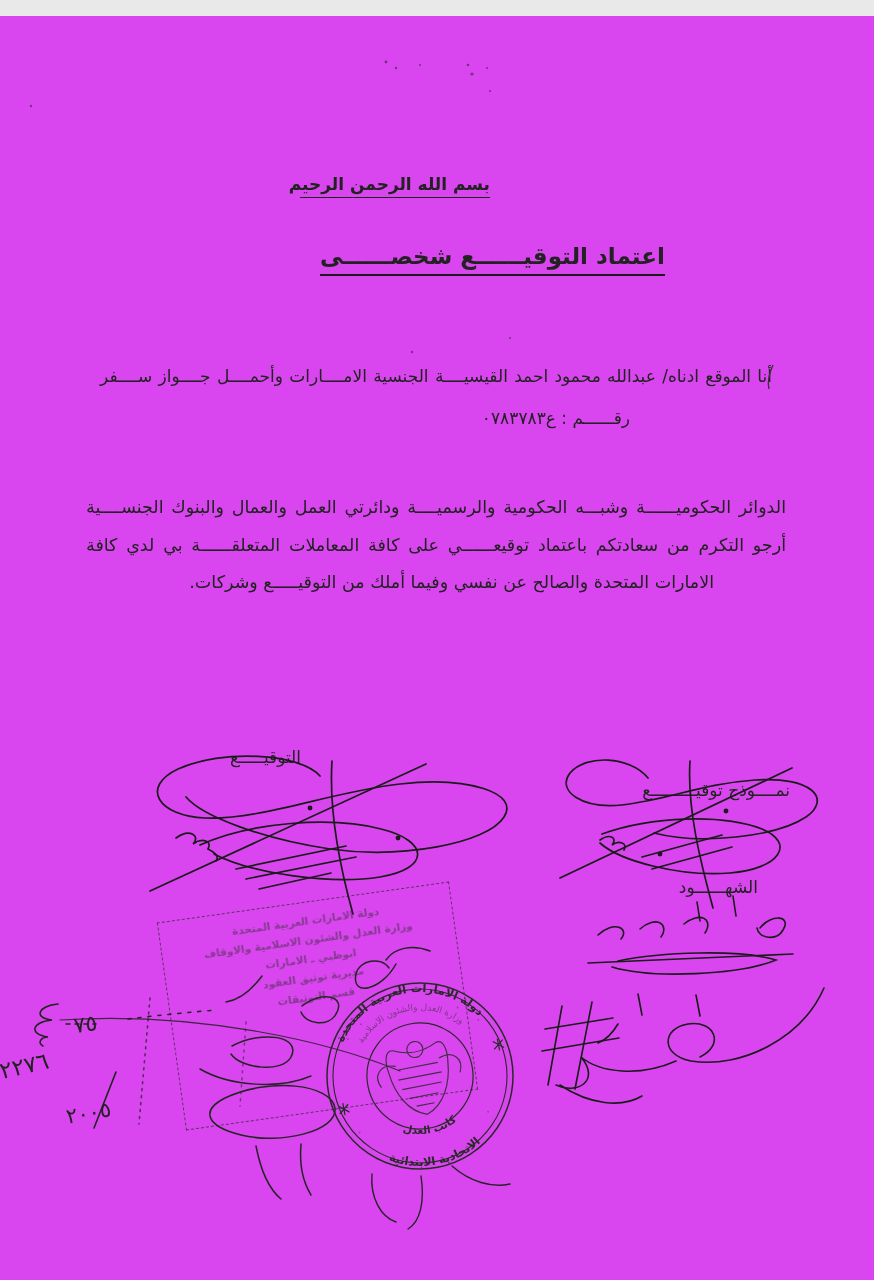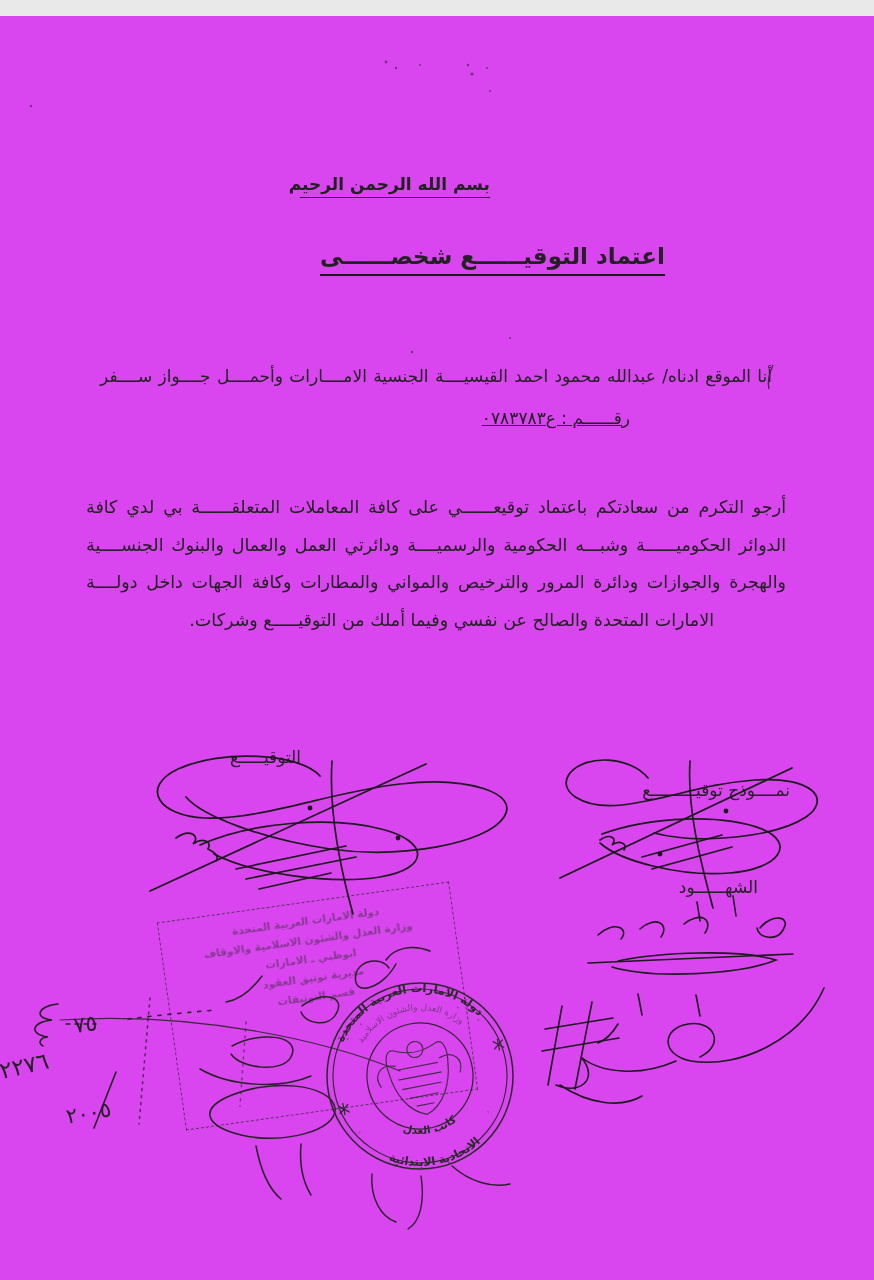--- a/index.html
+++ b/index.html
@@ -26,21 +26,21 @@
     border-bottom:2px solid #1b1b1b;padding-bottom:5px;
   }
   .intro-1{
     top:345px;left:100px;right:102px;
     font-size:17px;line-height:30px;
     text-align:justify;text-align-last:justify;
     white-space:nowrap;
   }
   .intro-2{
     top:392px;right:244px;
-    font-size:17px;white-space:nowrap;text-decoration:underline;
+    font-size:17px;white-space:nowrap;
   }
   .body-par{
     top:473px;left:86px;right:88px;
     font-size:17.5px;line-height:37.5px;
   }
   .body-line{
     text-align:justify;text-align-last:justify;
     white-space:nowrap;height:37.5px;
   }
   .body-line.last{
@@ -72,23 +72,22 @@
 
 <div class="page">
 
   <div class="abs basmala u">بسم الله الرحمن الرحيم</div>
   <div class="abs doc-title">اعتماد التوقيــــــع شخصــــــى</div>
 
   <div class="abs intro-1">أنا الموقع ادناه/ عبدالله محمود احمد  القيسيــــة الجنسية الامــــارات وأحمــــل جــــواز ســــفر</div>
   <div class="abs intro-2">رقــــــم : ع٠٧٨٣٧٨٣</div>
 
   <div class="abs body-par">
+    <div class="body-line">الدوائر الحكوميــــــة وشبـــه الحكومية  والرسميــــة ودائرتي العمل والعمال والبنوك الجنســــية</div>
     <div class="body-line">أرجو التكرم من  سعادتكم باعتماد توقيعــــــي على كافة المعاملات  المتعلقــــــة  بي لدي كافة</div>
-    <div class="body-line">الدوائر الحكوميــــــة وشبـــه الحكومية  والرسميــــة ودائرتي العمل والعمال والبنوك الجنســــية</div>
-    <div class="body-line">والهجرة والجوازات ودائرة المرور والترخيص والمواني والمطارات وكافة الجهات داخل دولــــة</div>
     <div class="body-line last">الامارات المتحدة والصالح عن نفسي وفيما  أملك من التوقيـــــع وشركات.</div>
   </div>
 
   <div class="abs sig-label lbl-left">التوقيـــــع</div>
   <div class="abs sig-label lbl-right">نمــــوذج توقيـــــــــع</div>
   <div class="abs lbl-witness">الشهــــــود</div>
 
   <div class="abs rect-stamp">
     <div class="st-line">دولة الامارات العربية المتحدة</div>
     <div class="st-line">وزارة العدل والشئون الاسلامية والاوقاف</div>

